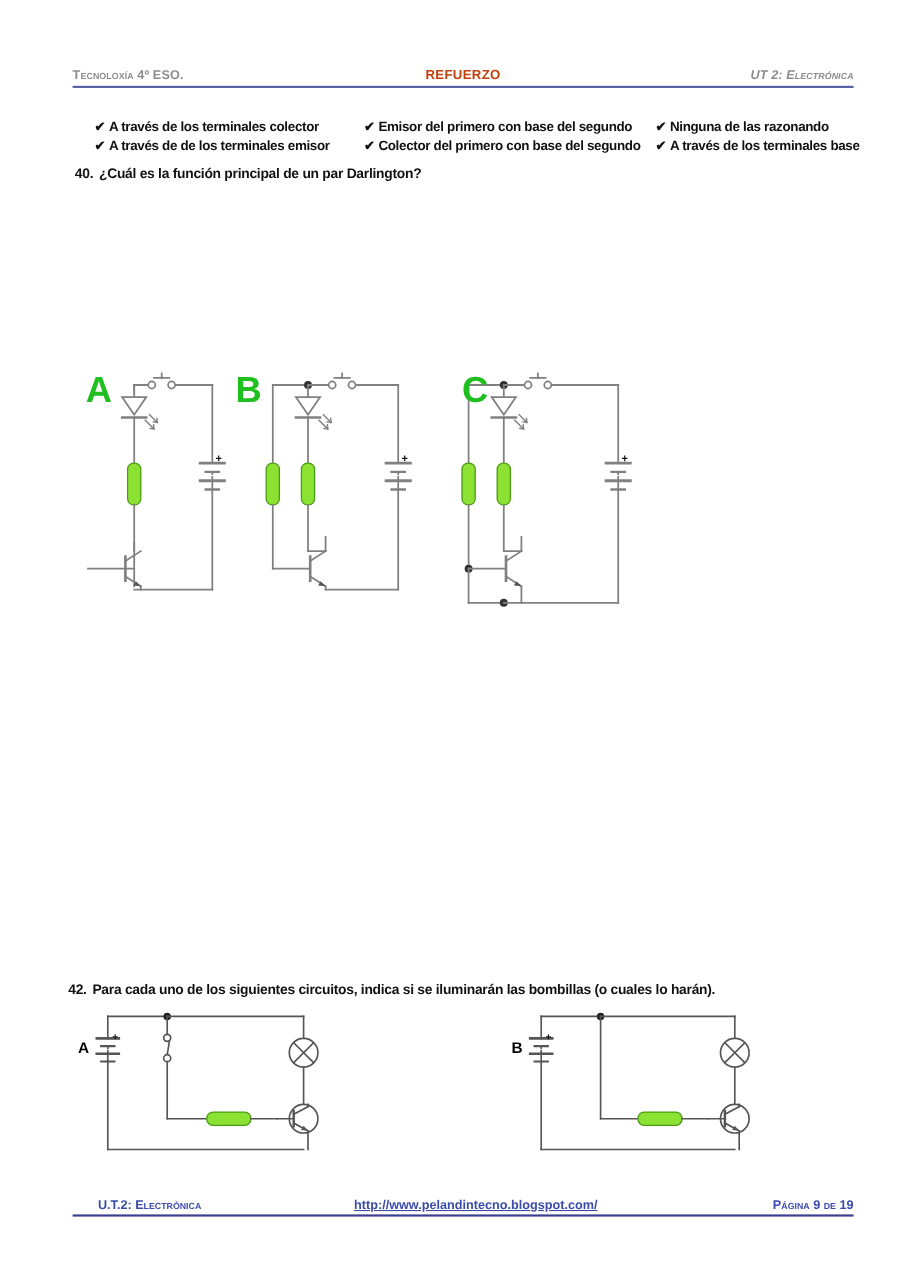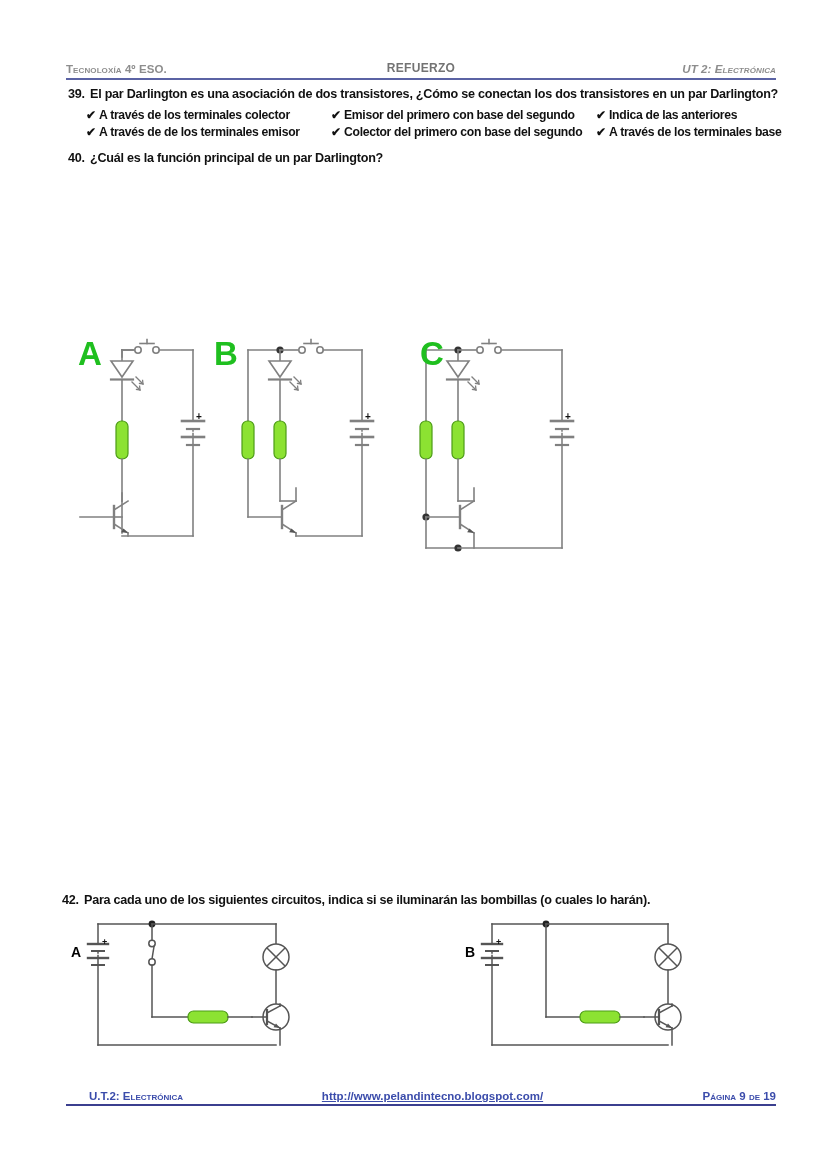--- a/index.html
+++ b/index.html
@@ -15,21 +15,21 @@
   .header {
     position: absolute; left: 66px; top: 58px; width: 710px; height: 22px;
     display: flex; align-items: flex-end; justify-content: space-between;
     border-bottom: 2.2px solid #5b63a4;
     padding-bottom: 2px;
   }
   .hdr-left, .hdr-center, .hdr-right {
     color: #8d8d8d; font-size: 11.5px; font-weight: 700; white-space: nowrap;
     letter-spacing: .1px;
   }
-  .hdr-center { color:#737373; font-size: 12px; letter-spacing: .3px;}
+  .hdr-center { color:#c2410c; font-size: 12px; letter-spacing: .3px;}
   .sc { font-variant: small-caps; }
   .hdr-left  { position:absolute; left:0;   bottom:3px; }
   .hdr-center{ position:absolute; left:50%; bottom:3px; transform:translateX(-50%); }
   .hdr-right { position:absolute; right:0;  bottom:3px;font-style:italic; }
 
   
   .q {
     position: absolute;
     font-family: "Liberation Sans", sans-serif;
     font-size: 12.6px; color: #111; font-weight: 700;
@@ -82,28 +82,25 @@
 <body>
 
 <div class="page">
 
   <div class="header">
     <span class="hdr-left sc">Tecnoloxía 4º ESO.</span>
     <span class="hdr-center">REFUERZO</span>
     <span class="hdr-right sc">UT 2: Electrónica</span>
   </div>
 
-  <div class="q" style="left:68px; top:87px;">
-    <span class="num">39.</span><span>El par Darlington es una asociación de dos transistores, ¿Cómo se conectan los dos transistores en un par Darlington?</span>
-  </div>
 
   <div class="answers">
     <div class="ans"><span class="ck">✔</span><span>A través de los terminales colector</span></div>
     <div class="ans"><span class="ck">✔</span><span>Emisor del primero con base del segundo</span></div>
-    <div class="ans"><span class="ck">✔</span><span>Indica de las anteriores</span></div>
+    <div class="ans"><span class="ck">✔</span><span>Ninguna de las razonando</span></div>
     <div class="ans"><span class="ck">✔</span><span>A través de de los terminales emisor</span></div>
     <div class="ans"><span class="ck">✔</span><span>Colector del primero con base del segundo</span></div>
     <div class="ans"><span class="ck">✔</span><span>A través de los terminales base</span></div>
   </div>
 
   <div class="q" style="left:68px; top:151px;">
     <span class="num">40.</span><span>¿Cuál es la función principal de un par Darlington?</span>
   </div>
 
 

